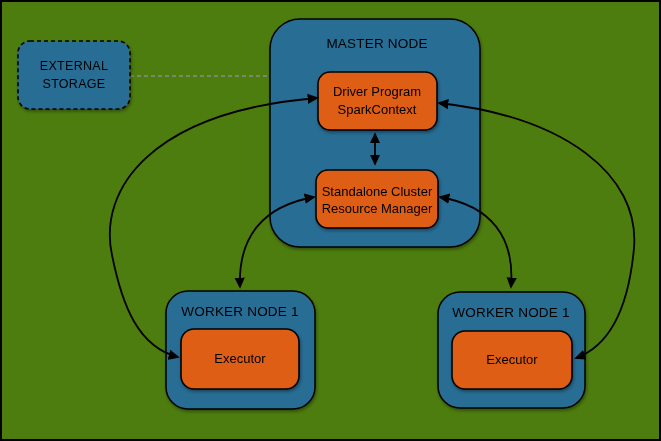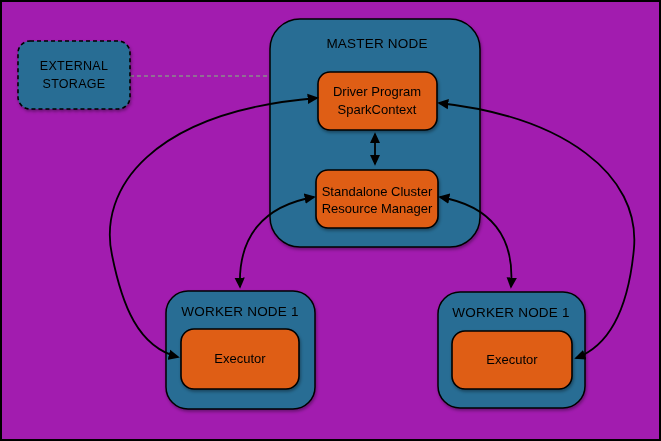--- a/index.html
+++ b/index.html
@@ -1,19 +1,19 @@
 <!DOCTYPE html>
 <html><head>
 <meta charset="utf-8">
 <style>
   html,body { margin:0; padding:0; background:#ffffff; }
   .frame {
     position:relative;
     width:661px; height:441px;
-    background:#a21caf;
+    background:#4d7c0f;
     overflow:hidden;
   }
   svg { display:block; }
   .t {
     font-family:"Liberation Sans","DejaVu Sans",sans-serif;
     fill:#000000;
     text-anchor:middle;
   }
   .node-title  { font-size:13.5px; letter-spacing:0.2px; }
   .box-label   { font-size:13px; }

